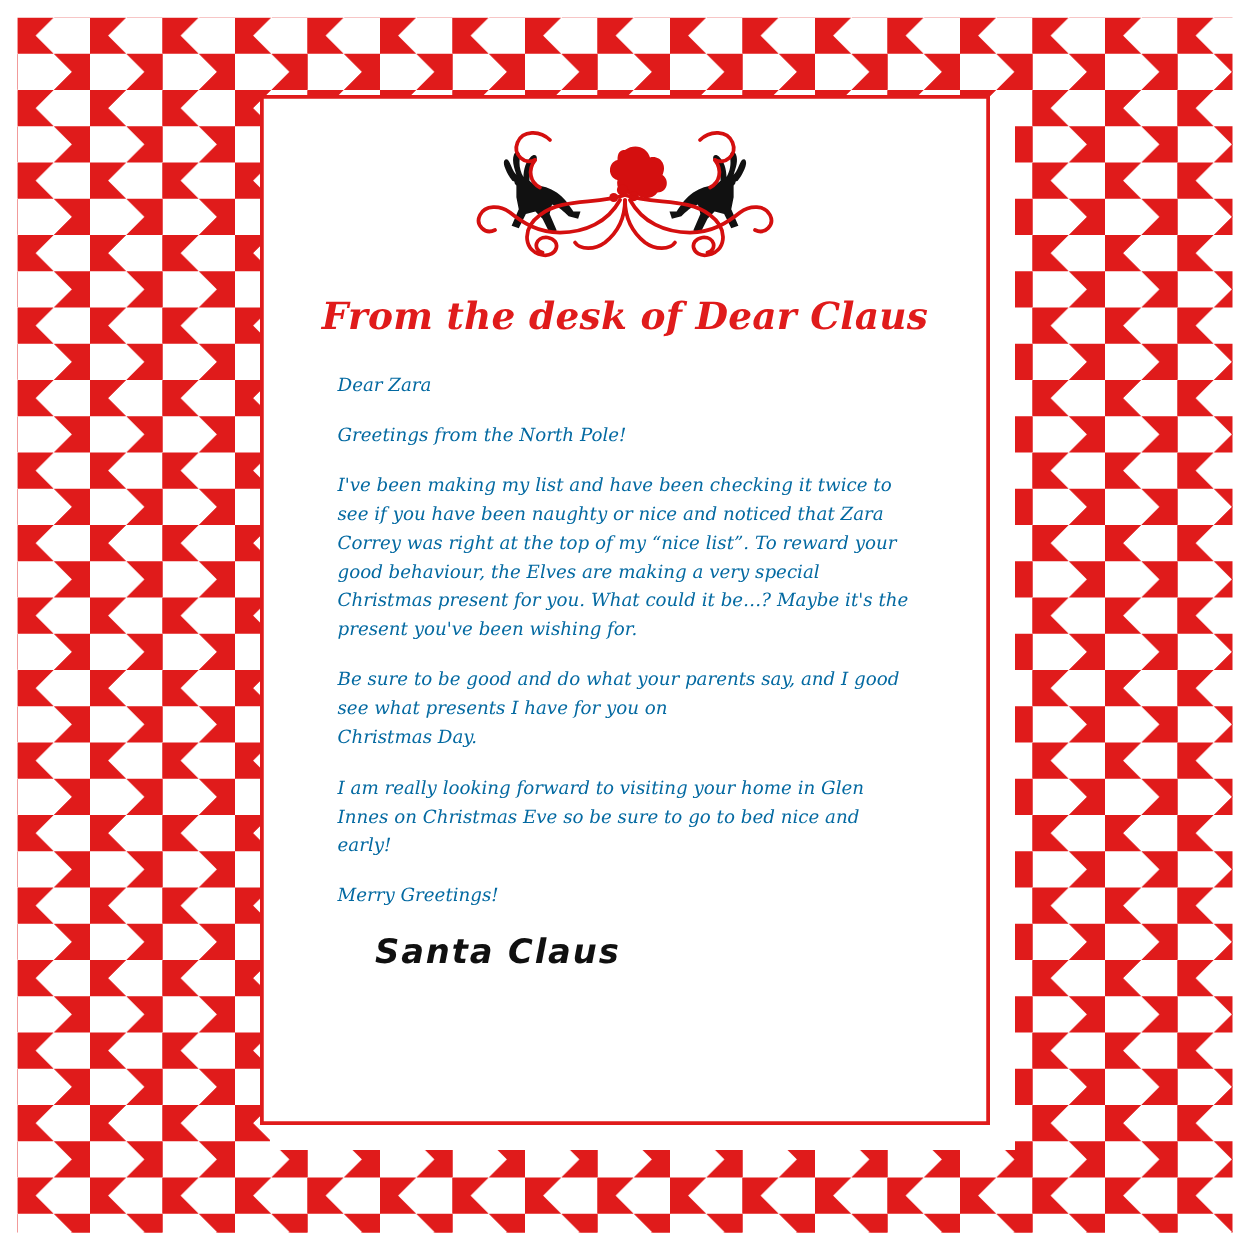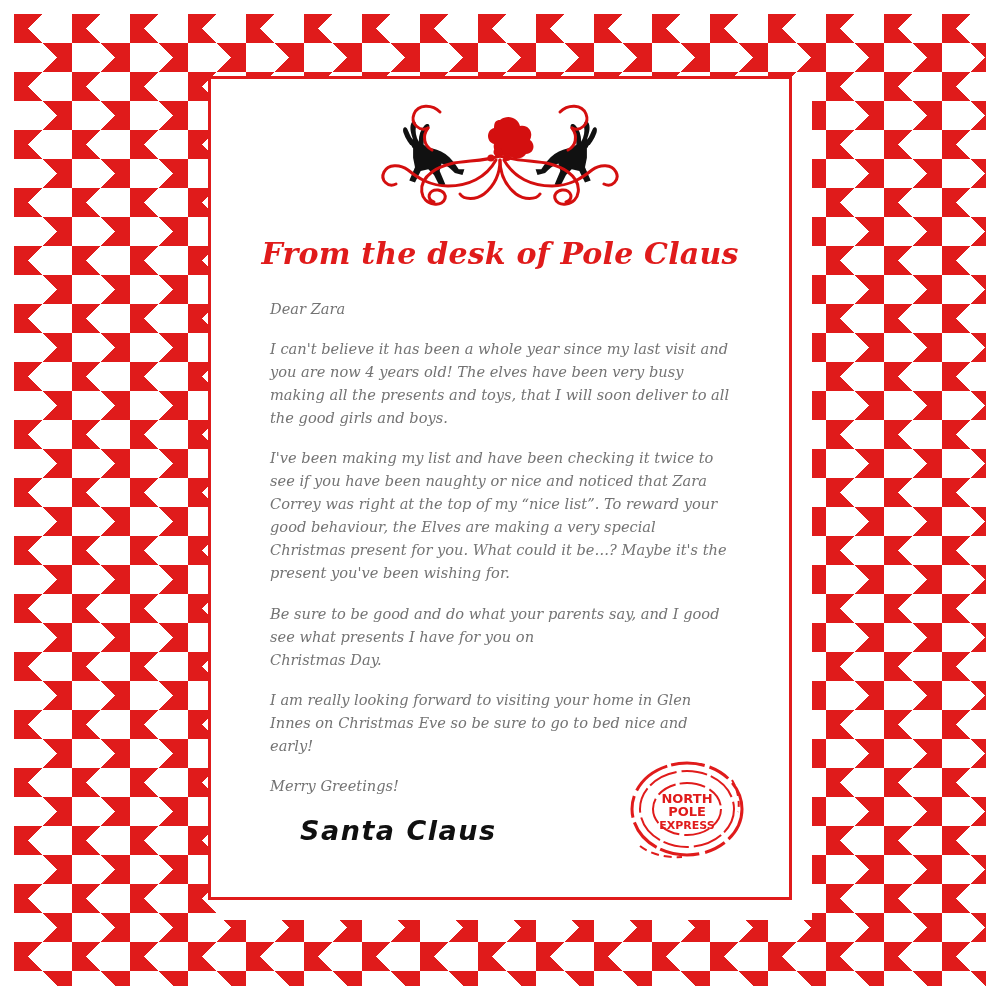--- a/index.html
+++ b/index.html
@@ -87,21 +87,21 @@
     margin-top: 2px;
     white-space: nowrap;
   }
 
   .body-text {
     margin: 26px 44px 0 48px;
     font-family: "DejaVu Serif", serif;
     font-style: italic;
     font-size: 14.6px;
     line-height: 1.58;
-    color: #737373;
+    color: #0369a1;
   }
   .body-text p {
     margin: 0 0 17px 0;
   }
 
   .signature {
     margin: 18px 0 0 78px;
     font-family: "DejaVu Sans", sans-serif;
     font-style: italic;
     font-weight: bold;
@@ -166,45 +166,29 @@
           <path d="M200 66 C200 80 194 92 184 100 C176 106 164 106 160 100"></path>
           <path d="M200 66 C200 80 206 92 216 100 C224 106 236 106 240 100"></path>
           <path d="M140 18 C132 10 118 10 114 20 C110 30 120 38 128 34"></path>
           <path d="M260 18 C268 10 282 10 286 20 C290 30 280 38 272 34"></path>
           <path d="M128 34 C122 42 124 52 132 56"></path>
           <path d="M272 34 C278 42 276 52 268 56"></path>
         </g>
       </svg>
     </div>
 
-    <div class="header-title">From the desk of Pole Claus</div>
+    <div class="header-title">From the desk of Dear Claus</div>
 
     <div class="body-text">
       <p>Dear Zara</p>
-      <p>I can't believe it has been a whole year since my last visit and you are now 4 years old! The elves have been very busy making all the presents and toys, that I will soon deliver to all the good girls and boys.</p>
+      <p>Greetings from the North Pole!</p>
       <p>I've been making my list and have been checking it twice to see if you have been naughty or nice and noticed that Zara Correy was right at the top of my “nice list”. To reward your good behaviour, the Elves are making a very special Christmas present for you. What could it be…? Maybe it's the present you've been wishing for.</p>
       <p style="white-space: pre-line;">Be sure to be good and do what your parents say, and I good see what presents I have for you on
 Christmas Day.</p>
       <p>I am really looking forward to visiting your home in Glen Innes on Christmas Eve so be sure to go to bed nice and early!</p>
       <p>Merry Greetings!</p>
     </div>
 
     <div class="signature">Santa Claus</div>
 
-    <div class="stamp">
-      <svg width="146" height="118" viewBox="0 0 146 118" xmlns="http://www.w3.org/2000/svg">
-        <g stroke="#e01b1b" fill="none">
-          <ellipse cx="73" cy="59" rx="55" ry="46" stroke-width="3" stroke-dasharray="34 5 22 6 40 4"></ellipse>
-          <ellipse cx="73" cy="59" rx="47" ry="38" stroke-width="2" stroke-dasharray="26 4 30 5"></ellipse>
-          <ellipse cx="73" cy="59" rx="34" ry="26" stroke-width="2" stroke-dasharray="20 4 26 5"></ellipse>
-          <path d="M26 96 C36 104 52 108 68 107" stroke-width="2" stroke-dasharray="8 5"></path>
-          <path d="M118 30 C124 40 126 52 124 62" stroke-width="2" stroke-dasharray="6 5"></path>
-        </g>
-        <g fill="#e01b1b" font-family="DejaVu Sans, sans-serif" font-weight="bold" text-anchor="middle">
-          <text x="73" y="53" font-size="13">NORTH</text>
-          <text x="73" y="66" font-size="13">POLE</text>
-          <text x="73" y="79" font-size="11">EXPRESS</text>
-        </g>
-      </svg>
-    </div>
 
   </div>
 </div>
 
 </body></html>

